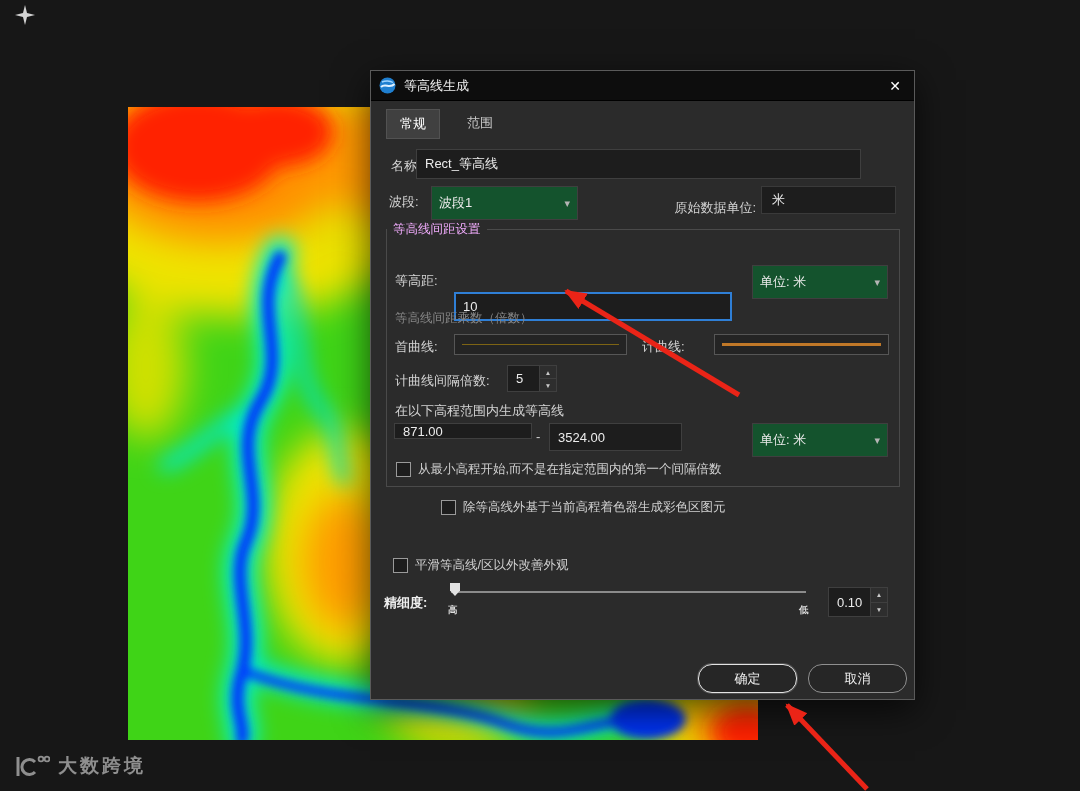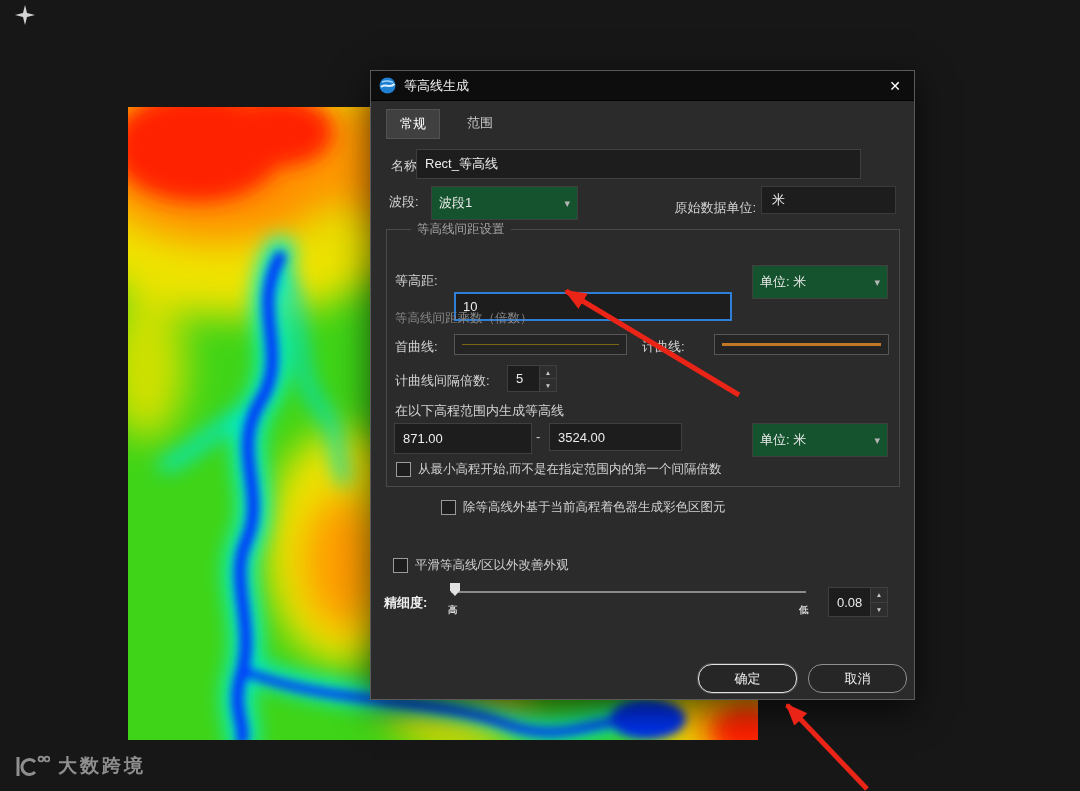--- a/index.html
+++ b/index.html
@@ -32,22 +32,22 @@
 
   .combo{position:absolute;display:flex;align-items:center;justify-content:space-between;
          background:#14532d;border:1px solid #3f3f3f;color:#ececec;font-size:13px;
          padding:16px 7px;box-sizing:border-box;cursor:pointer;}
   .combo .chev{color:#b5b5b5;font-size:11px;margin-left:6px;}
 
   .valuebox{position:absolute;background:#1d1d1d;border:1px solid #3a3a3a;color:#ececec;
             font-size:13px;display:flex;align-items:center;padding:0 10px;box-sizing:border-box;}
 
   .groupbox{position:absolute;border:1px solid #4a4a4a;}
-  .group-title{position:absolute;top:-9px;left:24px;background:#2b2b2b;padding:0 6px;
-               font-size:12.5px;color:#a3a3a3;white-space:nowrap;}
+  .group-title{position:absolute;top:-9px;left:0;background:#2b2b2b;padding:0 6px;
+               font-size:12.5px;color:#f0abfc;white-space:nowrap;}
 
   .lineswatch{position:absolute;border:1px solid #565656;background:#242424;display:flex;
               align-items:center;padding:0 7px;box-sizing:border-box;cursor:pointer;}
   .lineswatch .line{flex:1;}
 
   .spinner{position:absolute;display:flex;background:#1d1d1d;border:1px solid #3f3f3f;
            box-sizing:border-box;}
   .spinner .val{flex:1;display:flex;align-items:center;padding-left:8px;font-size:13px;color:#ececec;}
   .spinner .btns{width:16px;border-left:1px solid #3f3f3f;display:flex;flex-direction:column;}
   .spinner .btns span{flex:1;display:flex;align-items:center;justify-content:center;font-size:6.5px;
@@ -185,21 +185,21 @@
       <span class="lbl" style="left:8px;top:142px;">计曲线间隔倍数:</span>
       <div class="spinner" style="left:120px;top:135px;width:50px;height:27px;">
         <div class="val">5</div>
         <div class="btns">
           <span>▲</span>
           <span>▼</span>
         </div>
       </div>
 
       <span class="lbl" style="left:8px;top:172px;">在以下高程范围内生成等高线</span>
-      <input class="tinput" style="left: 7px; top: 193px; width: 138px; height: 31px;" value="871.00">
+      <input class="tinput" style="left: 7px; top: 193px; width: 138px; height: 16px;" value="871.00">
       <span class="lbl" style="left:149px;top:199px;">-</span>
       <input class="tinput" style="left: 162px; top: 193px; width: 133px; height: 28px;" value="3524.00">
       <div class="combo" style="left:365px;top:193px;width:136px;height:28px;">
         <span>单位: 米</span>
         <span class="chev">▾</span>
       </div>
 
       <label class="check-row" style="left:9px;top:231px;">
         <span class="cb"></span>
         <span>从最小高程开始,而不是在指定范围内的第一个间隔倍数</span>
@@ -214,21 +214,21 @@
       <span class="cb"></span>
       <span>平滑等高线/区以外改善外观</span>
     </label>
 
     <span class="lbl bold" style="left:13px;top:523px;">精细度:</span>
     <div class="slider-track" style="left:80px;top:520px;width:355px;"></div>
     <div class="slider-handle" style="left:79px;top:512px;"></div>
     <span class="mini" style="left:77px;top:533px;">高</span>
     <span class="mini" style="left:428px;top:533px;">低</span>
     <div class="spinner" style="left:457px;top:516px;width:60px;height:30px;">
-      <div class="val">0.08</div>
+      <div class="val">0.10</div>
       <div class="btns">
         <span>▲</span>
         <span>▼</span>
       </div>
     </div>
 
     <div class="pill ok" style="left:327px;top:593px;width:99px;height:29px;">确定</div>
     <div class="pill cancel" style="left:437px;top:593px;width:99px;height:29px;">取消</div>
   </div>
 

